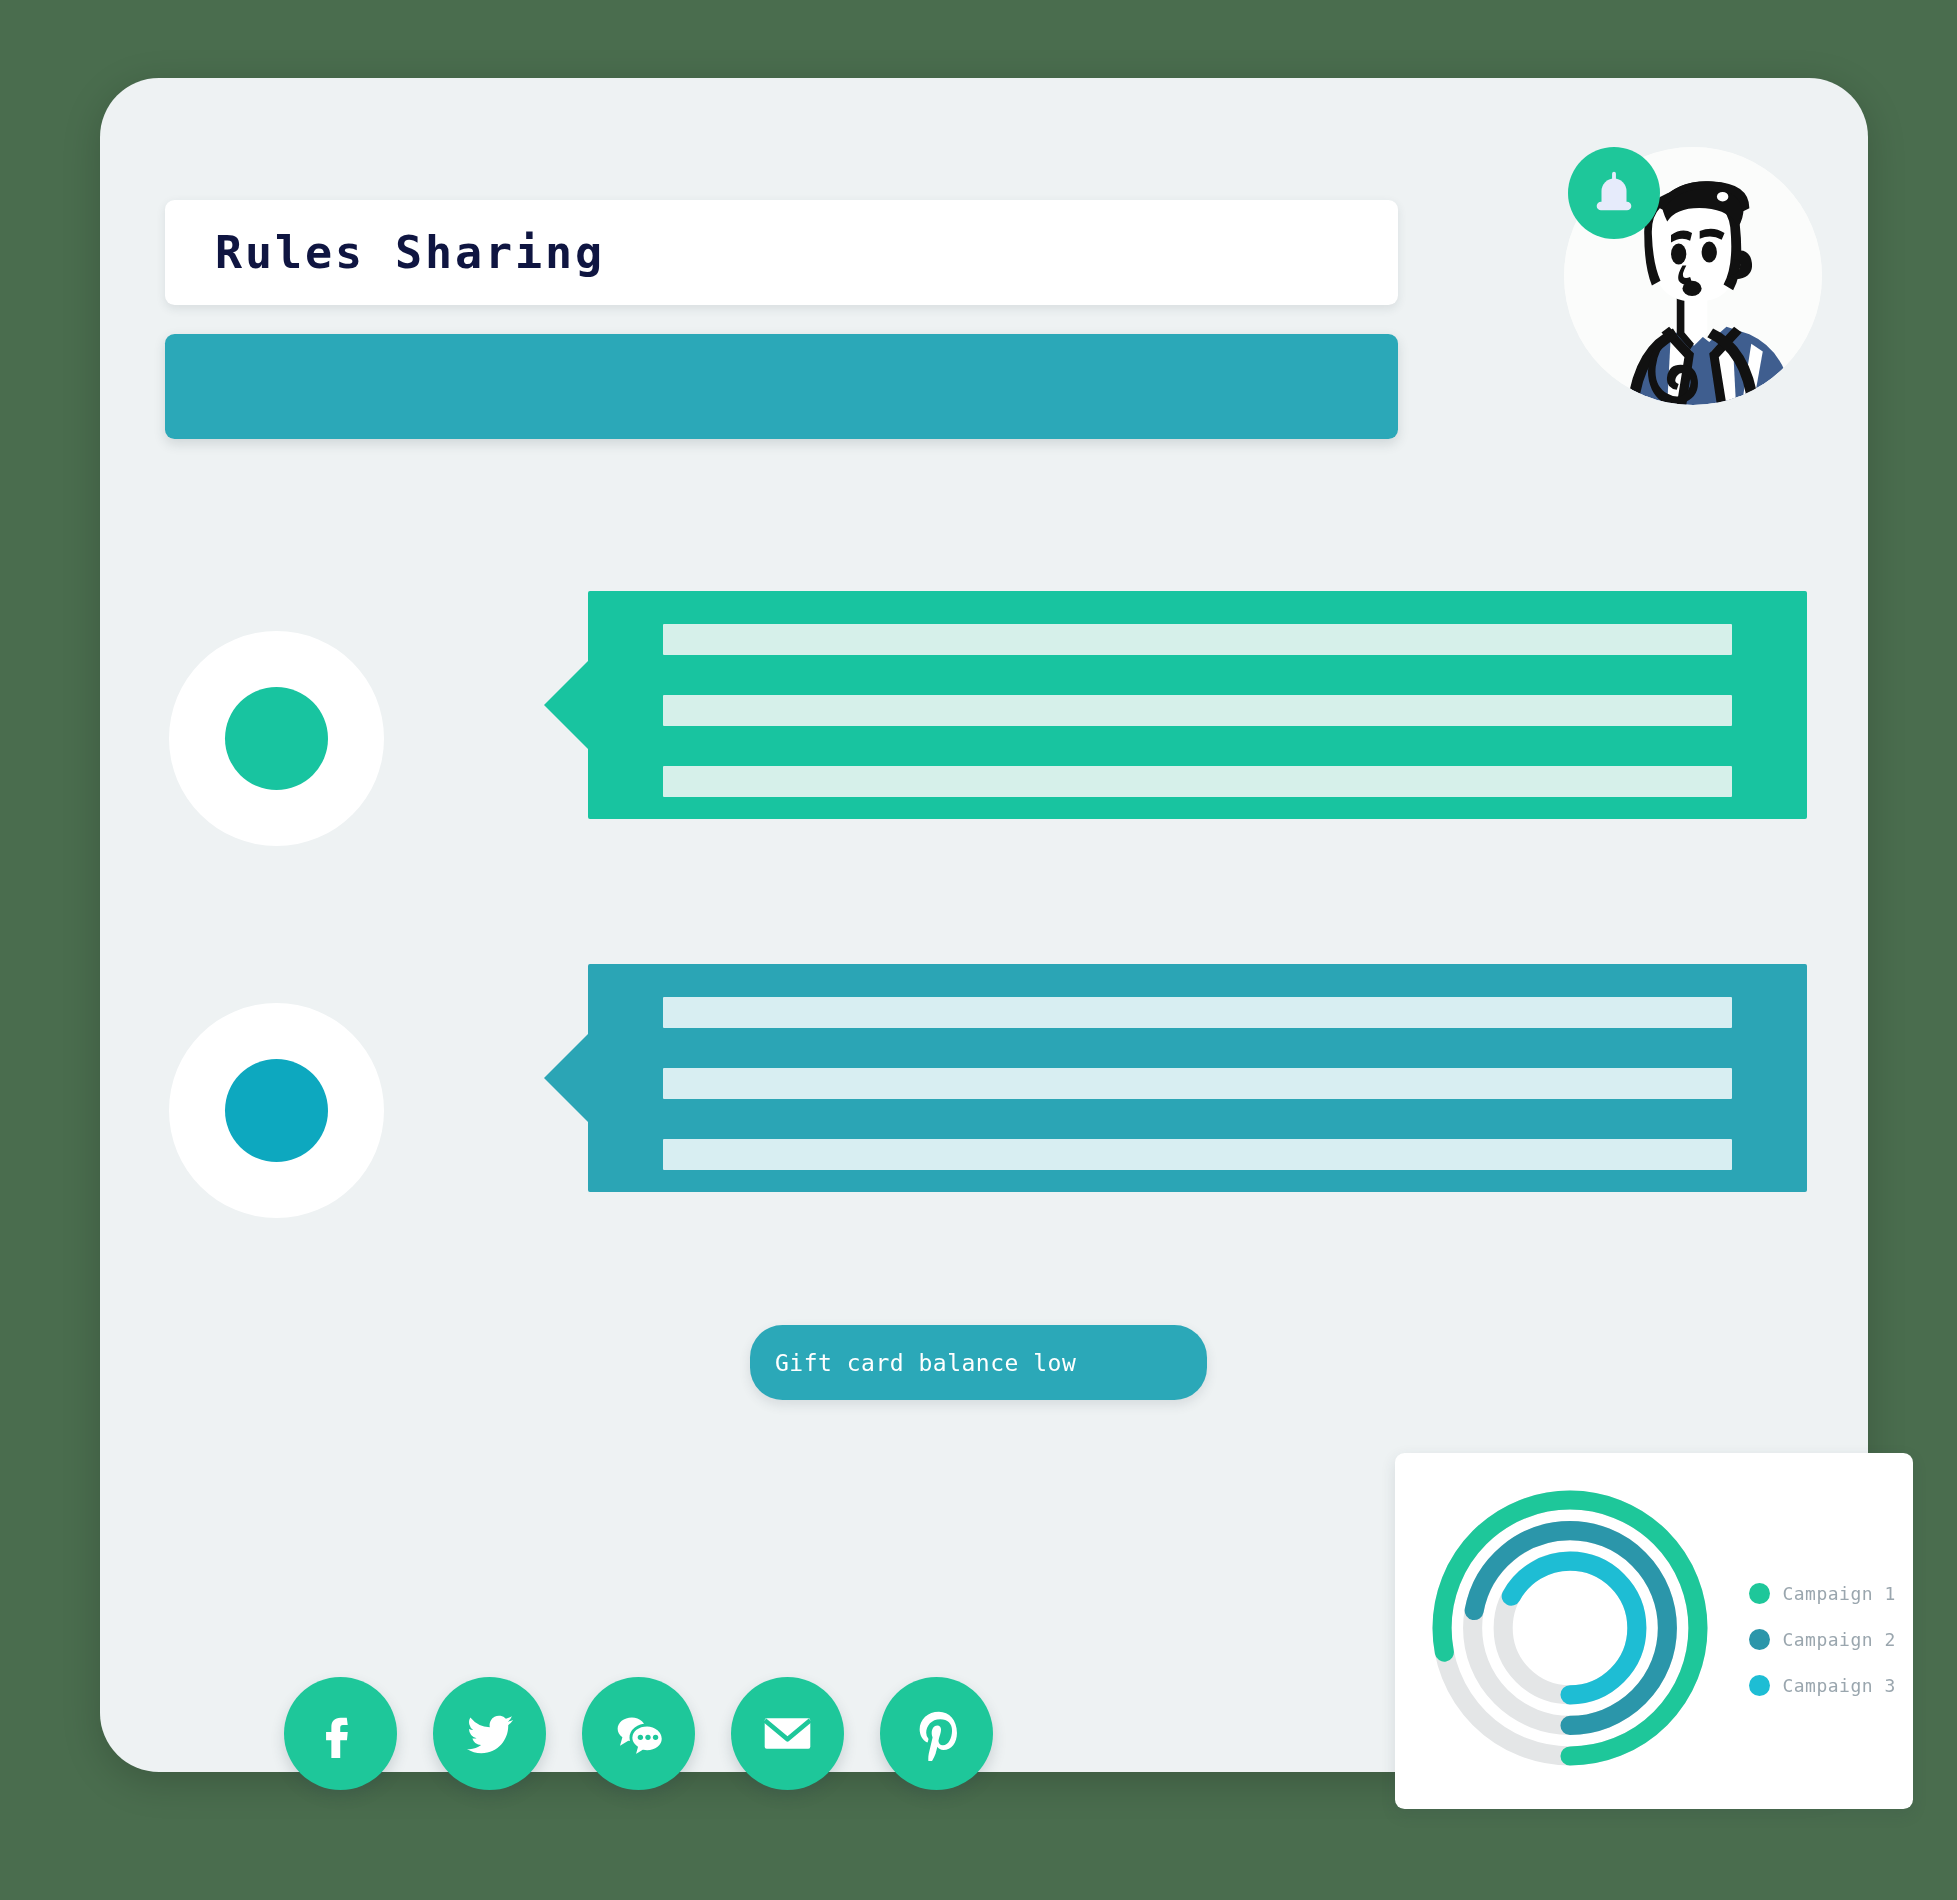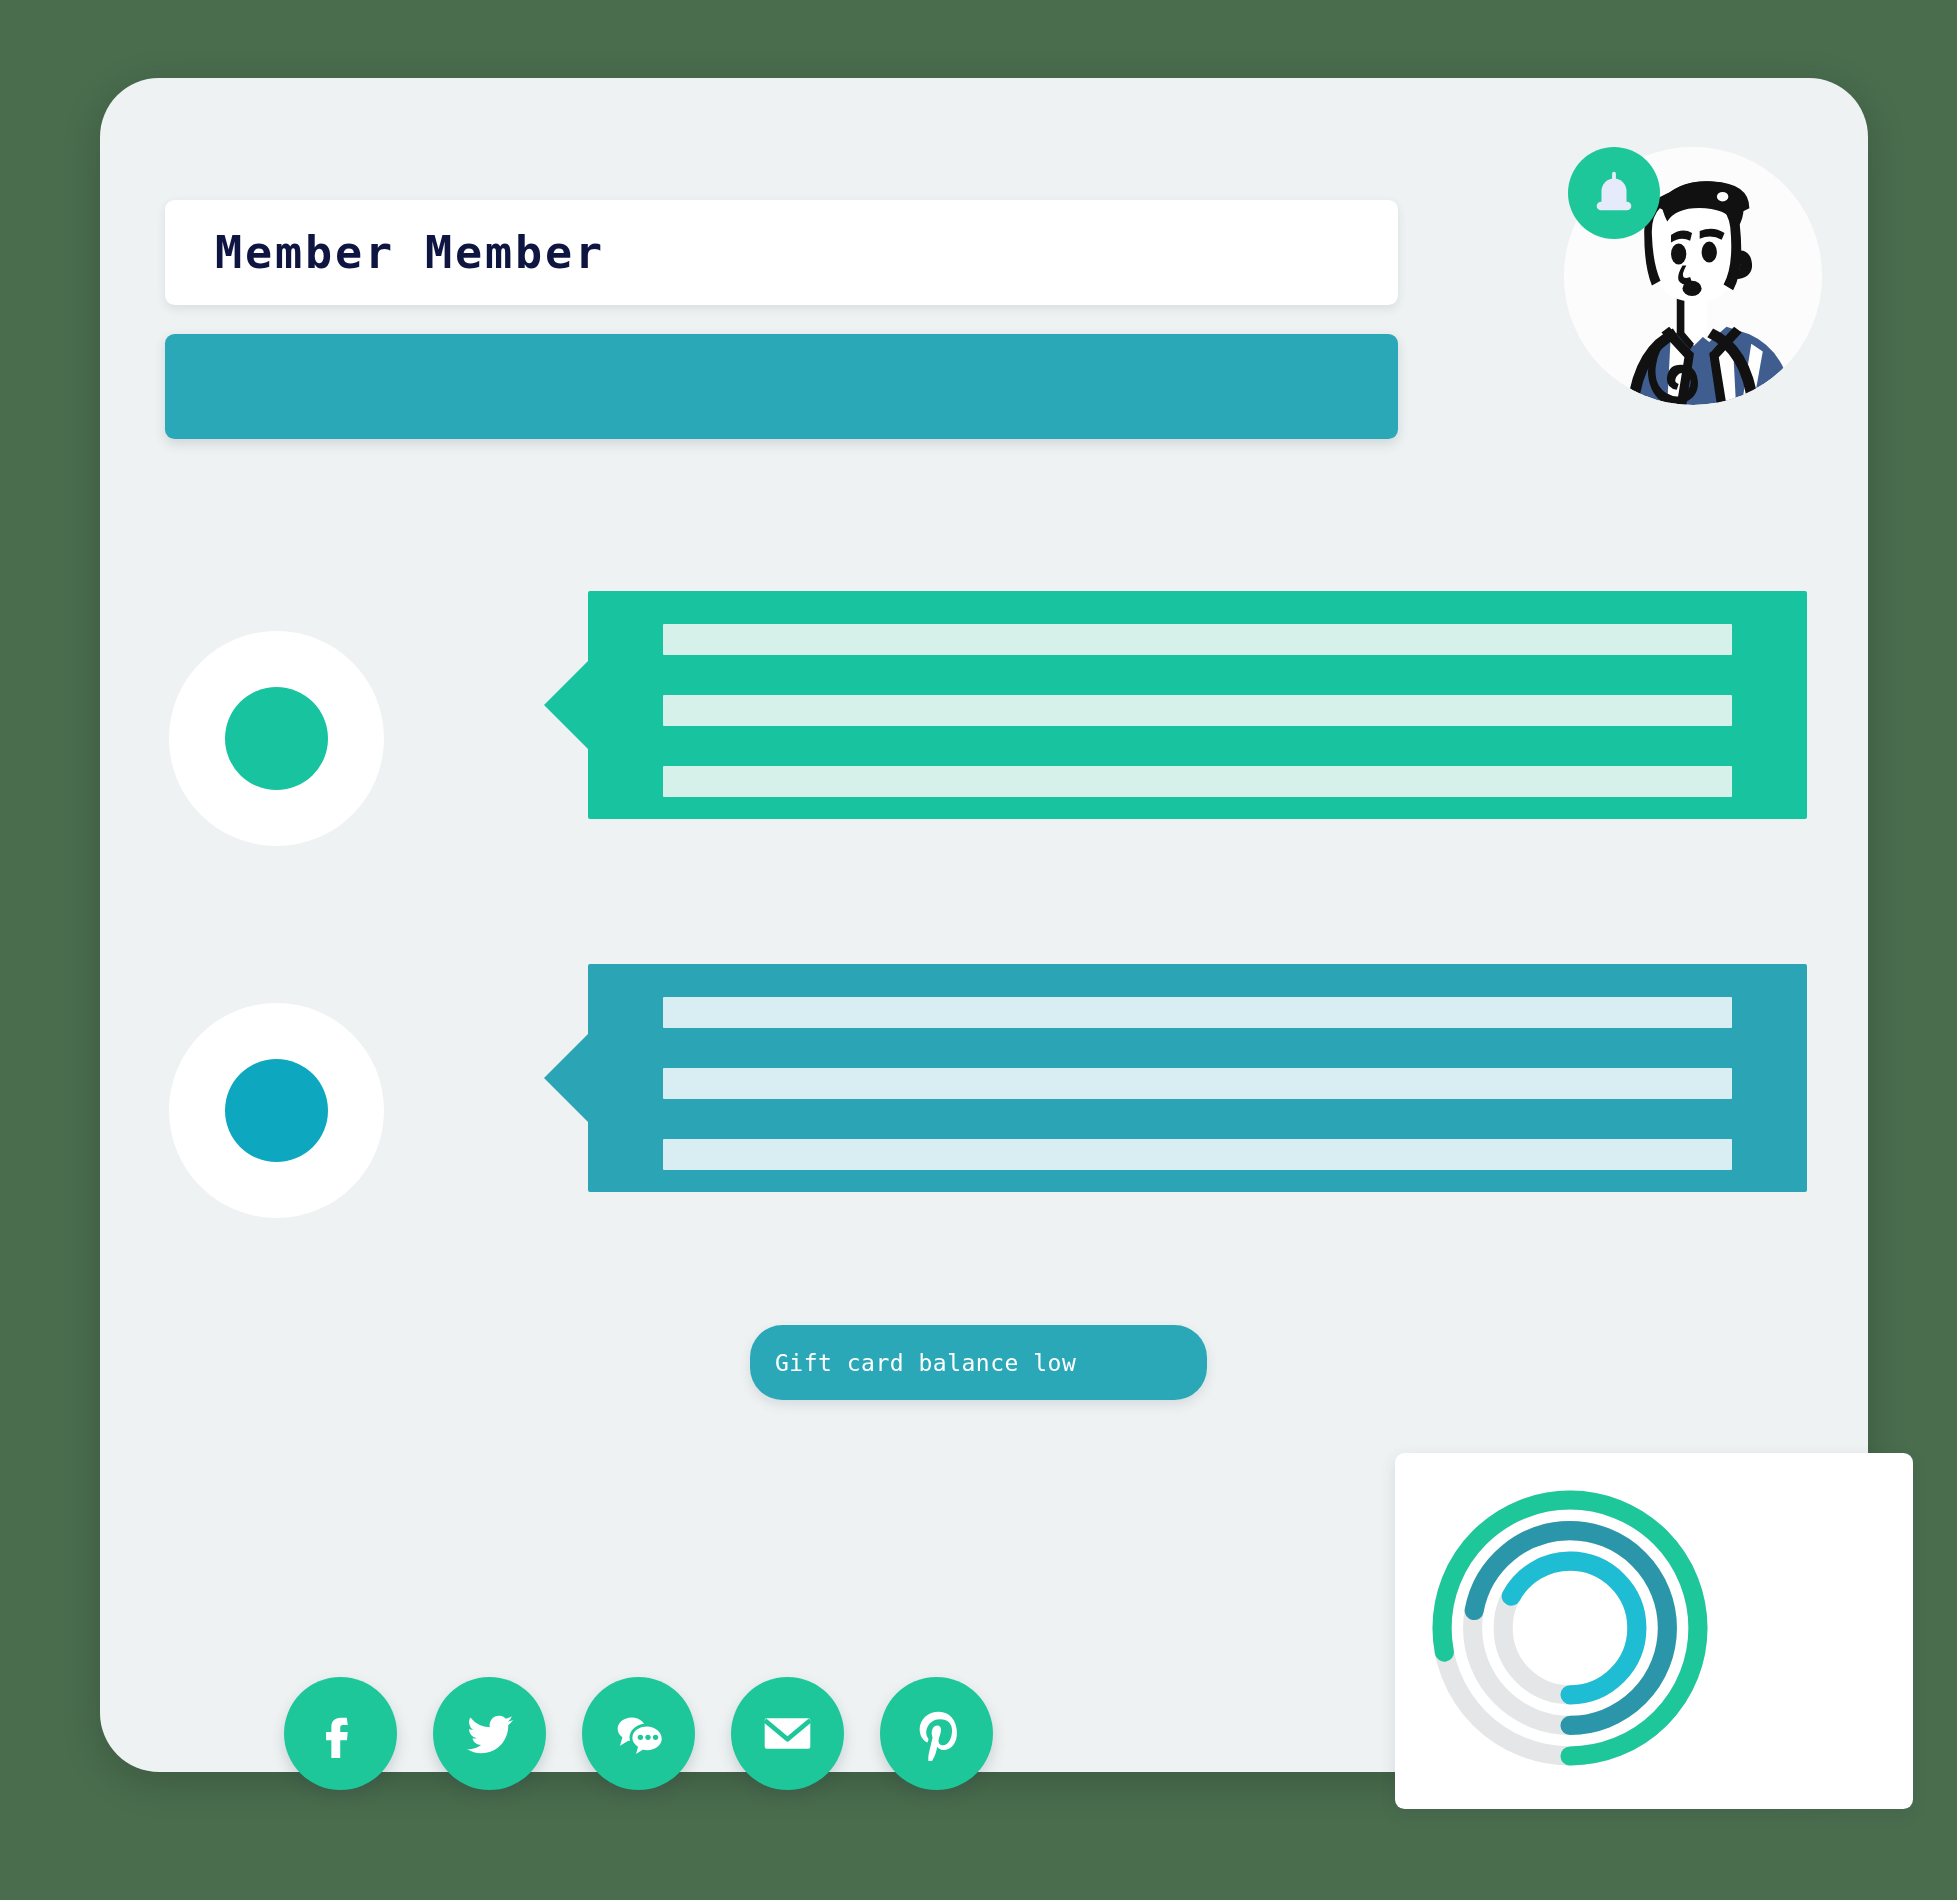--- a/index.html
+++ b/index.html
@@ -206,21 +206,21 @@
     white-space: nowrap;
     letter-spacing: 0.5px;
   }
 </style>
 </head>
 <body>
 
 <div id="app-window">
 
   <div id="title-bar">
-    <div id="page-title">Member Member</div>
+    <div id="page-title">Rules Sharing</div>
   </div>
 
   <div id="subtitle-bar"></div>
 
   <div id="avatar-wrap">
     <div id="avatar-circle">
       <svg width="258" height="258" viewBox="0 0 270 270">
         <defs>
           <clipPath id="avclip">
               <circle cx="135" cy="135" r="135"></circle>
@@ -354,16 +354,30 @@
 
           <circle cx="155" cy="155" r="102" fill="none" stroke="#e4e6e7" stroke-width="20"></circle>
           <circle cx="155" cy="155" r="102" fill="none" stroke="#2b96aa" stroke-width="20" stroke-linecap="round" stroke-dasharray="461.5 641" transform="scale(-1,1) translate(-310,0)"></circle>
 
           <circle cx="155" cy="155" r="70" fill="none" stroke="#e4e6e7" stroke-width="20"></circle>
           <circle cx="155" cy="155" r="70" fill="none" stroke="#1ebdd4" stroke-width="20" stroke-linecap="round" stroke-dasharray="294.6 440" transform="scale(-1,1) translate(-310,0)"></circle>
         </g>
       </svg>
     </div>
 
+    <div id="chart-legend">
+      <div class="legend-item">
+        <div class="legend-swatch" style="background:#1ec79a;"></div>
+        <div class="legend-label">Campaign 1</div>
+      </div>
+      <div class="legend-item">
+        <div class="legend-swatch" style="background:#2b96aa;"></div>
+        <div class="legend-label">Campaign 2</div>
+      </div>
+      <div class="legend-item">
+        <div class="legend-swatch" style="background:#1ebdd4;"></div>
+        <div class="legend-label">Campaign 3</div>
+      </div>
+    </div>
   </div>
 
 </div>
 
 
 </body></html>

